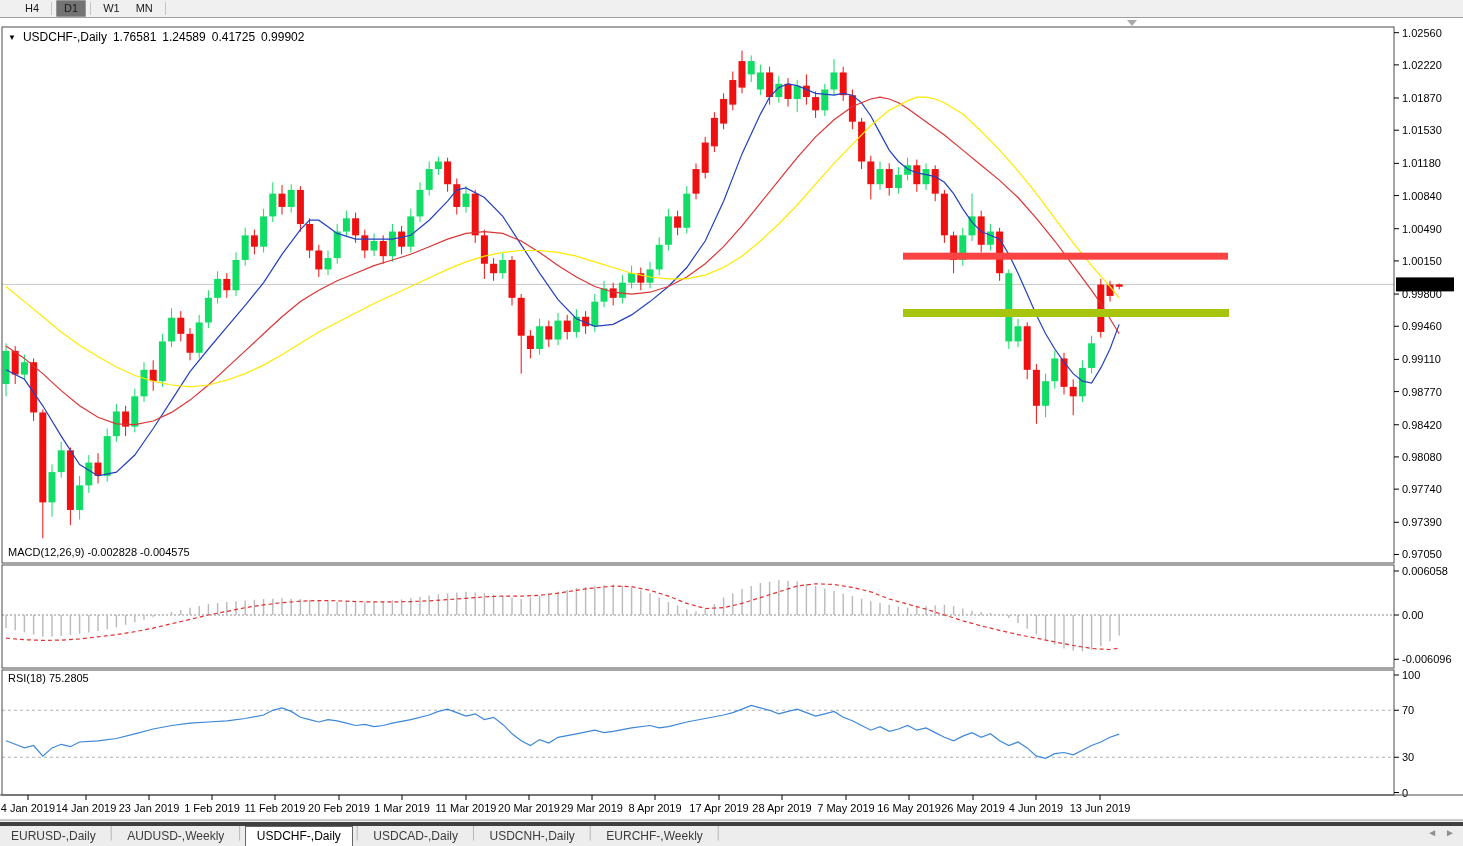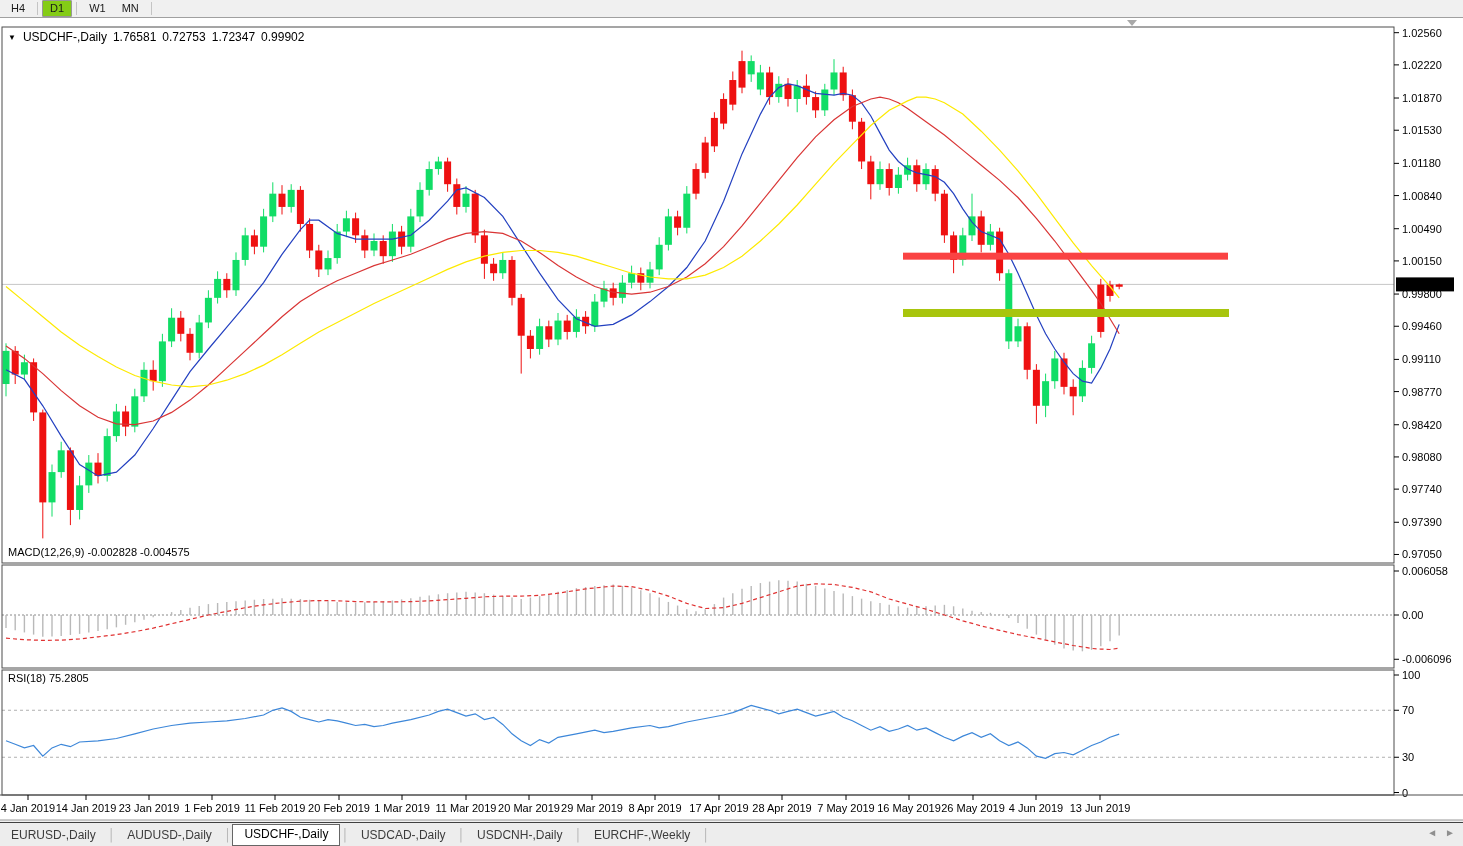--- a/index.html
+++ b/index.html
@@ -1,25 +1,25 @@
 <!DOCTYPE html>
 <html><head>
 <meta charset="utf-8">
 <style>
   html,body{margin:0;padding:0}
   body{width:1463px;height:846px;background:#f0f0f0;font-family:"Liberation Sans",sans-serif;position:relative;overflow:hidden}
-  .toolbar{position:absolute;top:0;left:0;width:100%;height:18px;background:#f0f0f0;border-bottom:1px solid #a0a0a0;display:flex;align-items:center;padding-left:3px;box-sizing:border-box}
+  .toolbar{position:absolute;top:0;left:0;width:100%;height:18px;background:#f0f0f0;border-bottom:1px solid #a0a0a0;display:flex;align-items:center;padding-left:17px;box-sizing:border-box}
   .tf-btn{font-size:11px;color:#1a1a1a;padding:0 7px;height:15px;line-height:15px;border:1px solid transparent;border-radius:1px}
-  .tf-btn.active{background:#84cc16;border:1px solid #979797}
+  .tf-btn.active{background:#737373;border:1px solid #979797}
   .tb-sep{width:1px;height:13px;background:#c4c4c4;margin:0 4px}
   .chart-title{position:absolute;top:30px;left:8px;font-size:12px;color:#000;display:flex;gap:6px;align-items:center;z-index:5}
   .chart-title .tri{font-size:8px;color:#000;margin-right:1px}
   .pane-label{position:absolute;left:8px;font-size:11px;color:#000;z-index:5}
   svg text{font-family:"Liberation Sans",sans-serif;font-size:11px;fill:#000}
-  .tabs{position:absolute;left:0;top:822px;width:100%;height:24px;background:#ededed;border-top:1px solid #404040;display:flex;align-items:center;font-size:12px;color:#3c3c3c;box-sizing:border-box}
+  .tabs{position:absolute;left:0;top:822px;width:100%;height:24px;background:#ededed;border-top:4px solid #404040;display:flex;align-items:flex-start;font-size:12px;color:#3c3c3c;box-sizing:border-box}
   .tab{padding:3px 11px;white-space:nowrap}
   .tab.active{background:#fff;border:1px solid #666;color:#000;padding:2px 11px 4px}
   .tab-sep{color:#b0b0b0;padding:0 1px}
   .tab-arrows{position:absolute;right:8px;top:827px;color:#8f8f8f;font-size:10px;display:flex;gap:8px;z-index:6}
   .tab-arrows span{cursor:default}
 </style>
 </head>
 <body>
 
 
@@ -516,36 +516,36 @@
       <text x="1036" y="812" text-anchor="middle">4 Jun 2019</text>
       <line x1="1100" y1="795" x2="1100" y2="800" stroke="#000"></line>
       <text x="1100" y="812" text-anchor="middle">13 Jun 2019</text>
     </g>
   </svg>
 
 <div class="chart-title">
   <span class="tri">▼</span>
   <span>USDCHF-,Daily</span>
   <span>1.76581</span>
-  <span>0.72753</span>
-  <span>1.72347</span>
+  <span>1.24589</span>
+  <span>0.41725</span>
   <span>0.99902</span>
 </div>
 
 <div class="pane-label" style="top:546px">
   <span>MACD(12,26,9)</span> <span>-0.002828 -0.004575</span>
 </div>
 <div class="pane-label" style="top:672px">
   <span>RSI(18)</span> <span>75.2805</span>
 </div>
 
 <div class="tabs" id="tabbar">
     <div class="tab">EURUSD-,Daily</div>
     <div class="tab-sep">│</div>
-    <div class="tab">AUDUSD-,Daily</div>
+    <div class="tab">AUDUSD-,Weekly</div>
     <div class="tab-sep">│</div>
     <div class="tab active">USDCHF-,Daily</div>
     <div class="tab-sep">│</div>
     <div class="tab">USDCAD-,Daily</div>
     <div class="tab-sep">│</div>
     <div class="tab">USDCNH-,Daily</div>
     <div class="tab-sep">│</div>
     <div class="tab">EURCHF-,Weekly</div>
     <div class="tab-sep">│</div>
   </div>

